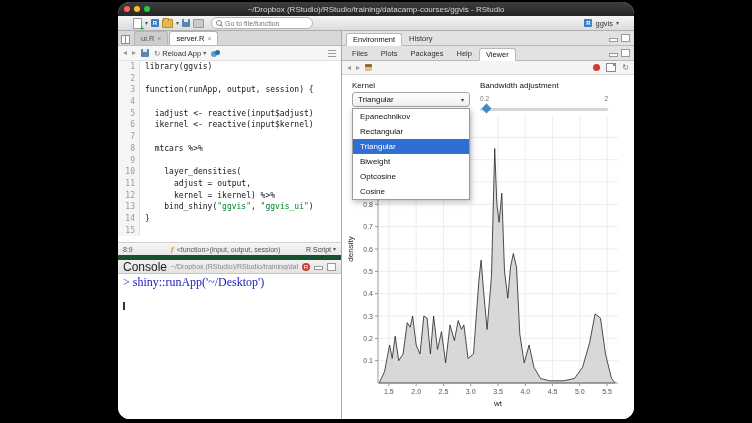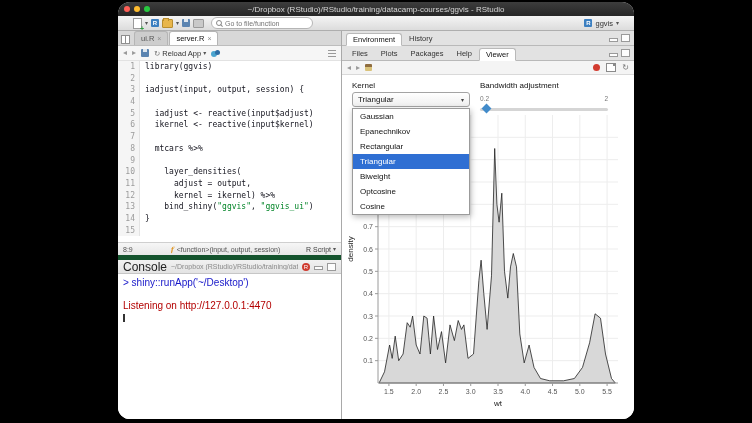--- a/index.html
+++ b/index.html
@@ -73,21 +73,21 @@
   
   .console{flex:1;display:flex;flex-direction:column;min-height:0;background:#fff}
   .console-header{height:13px;flex:0 0 13px;background:linear-gradient(#f1f1f1,#e3e3e3);
                   border-bottom:1px solid #c6c6c6;display:flex;align-items:center;gap:4px;padding:0 5px}
   .c-title{font-size:12px;color:#222}
   .c-path{font-size:7px;color:#8a8a8a;flex:1;white-space:nowrap;overflow:hidden}
   .rbadge{width:8px;height:8px;border-radius:50%;background:#cf3b2f;color:#fff;font-size:6px;
           display:flex;align-items:center;justify-content:center;flex:0 0 auto}
   .pane-btn{width:7px;height:6px;border:1px solid #9a9a9a;background:#fdfdfd;flex:0 0 auto}
   .pane-btn.min{height:2px;margin-top:3px}
-  .console-body{flex:1;overflow:hidden;font-family:Liberation Sans, sans-serif;font-size:10px;
+  .console-body{flex:1;overflow:hidden;font-family:Liberation Serif, serif;font-size:12px;
                 line-height:11.5px;padding:3px 5px}
   .cline{white-space:pre}
   .cline.command{color:#1717c9}
   .cline.message{color:#b30000}
   .cline.plain{color:#111}
   .cursor{display:inline-block;width:2px;height:8px;background:#333;vertical-align:middle}
   
   .pane-strip{height:15px;flex:0 0 15px;background:#e2e2e2;border-bottom:1px solid #b9b9b9;
               display:flex;align-items:flex-end;padding:0 4px;box-sizing:border-box;gap:9px}
   .ptab{height:13px;padding:0 6px;display:flex;align-items:center;font-size:7.5px;color:#333;
@@ -192,21 +192,21 @@
             <span style="color:#777">↻</span>
             <span>Reload App</span>
             <span class="caret">▾</span>
           </span>
           <span class="i-publish"></span>
           <span class="i-outline"></span>
         </div>
         <div class="code-area">
             <div class="code-row"><span class="gutter">1</span><span class="code">library(ggvis)</span></div>
             <div class="code-row"><span class="gutter">2</span><span class="code"></span></div>
-            <div class="code-row"><span class="gutter">3</span><span class="code">iadjust(input, output, session) {</span></div>
+            <div class="code-row"><span class="gutter">3</span><span class="code">function(runApp, output, session) {</span></div>
             <div class="code-row"><span class="gutter">4</span><span class="code"></span></div>
             <div class="code-row"><span class="gutter">5</span><span class="code">  iadjust &lt;- reactive(input$adjust)</span></div>
             <div class="code-row"><span class="gutter">6</span><span class="code">  ikernel &lt;- reactive(input$kernel)</span></div>
             <div class="code-row"><span class="gutter">7</span><span class="code"></span></div>
             <div class="code-row"><span class="gutter">8</span><span class="code">  mtcars %&gt;%</span></div>
             <div class="code-row"><span class="gutter">9</span></div>
             <div class="code-row"><span class="gutter">10</span><span class="code">    layer_densities(</span></div>
             <div class="code-row"><span class="gutter">11</span><span class="code">      adjust = output,</span></div>
             <div class="code-row"><span class="gutter">12</span><span class="code">      kernel = ikernel) %&gt;%</span></div>
             <div class="code-row"><span class="gutter">13</span><span class="code">    bind_shiny(<span class="str">"ggvis"</span>, <span class="str">"ggvis_ui"</span>)</span></div>
@@ -230,21 +230,20 @@
         <div class="console-header">
           <span class="c-title">Console</span>
           <span class="c-path">~/Dropbox (RStudio)/RStudio/training/datacamp-courses/</span>
           <span class="rbadge">R</span>
           <span class="pane-btn min"></span>
           <span class="pane-btn"></span>
         </div>
         <div class="console-body">
             <div class="cline command">&gt; shiny::runApp('~/Desktop')</div>
             <div class="cline plain">&nbsp;</div>
-            <div class="cline message">Listening on http://127.0.0.1:4470</div>
             <div class="cline plain"><span class="cursor"></span></div>
           </div>
       </div>
     </div>
 
     <div class="right">
 
       <div class="pane-strip">
         <span class="env-tabs" style="display:flex;align-items:flex-end;gap:1px">
             <div class="ptab active">Environment</div>
@@ -288,21 +287,20 @@
           <span class="sel-caret">▾</span>
         </div>
         <div class="lbl bw-lbl">Bandwidth adjustment</div>
         <div class="slider">
           <span class="smin">0.2</span>
           <span class="smax">2</span>
           <span class="track"></span>
           <span class="handle"></span>
         </div>
         <div class="dropdown">
-            <div class="opt">Gaussian</div>
             <div class="opt">Epanechnikov</div>
             <div class="opt">Rectangular</div>
             <div class="opt sel">Triangular</div>
             <div class="opt">Biweight</div>
             <div class="opt">Optcosine</div>
             <div class="opt">Cosine</div>
           </div>
         <svg id="plot" width="286" height="302">
             <line x1="44.90909090909091" x2="44.90909090909091" y1="4" y2="272" stroke="#ededed"></line>
             <line x1="72.18181818181817" x2="72.18181818181817" y1="4" y2="272" stroke="#ededed"></line>

